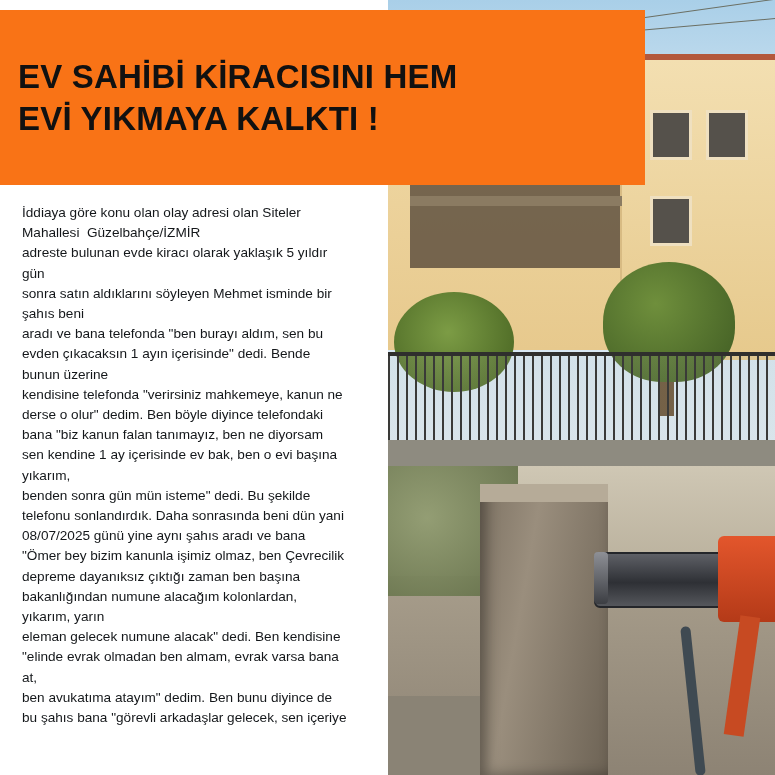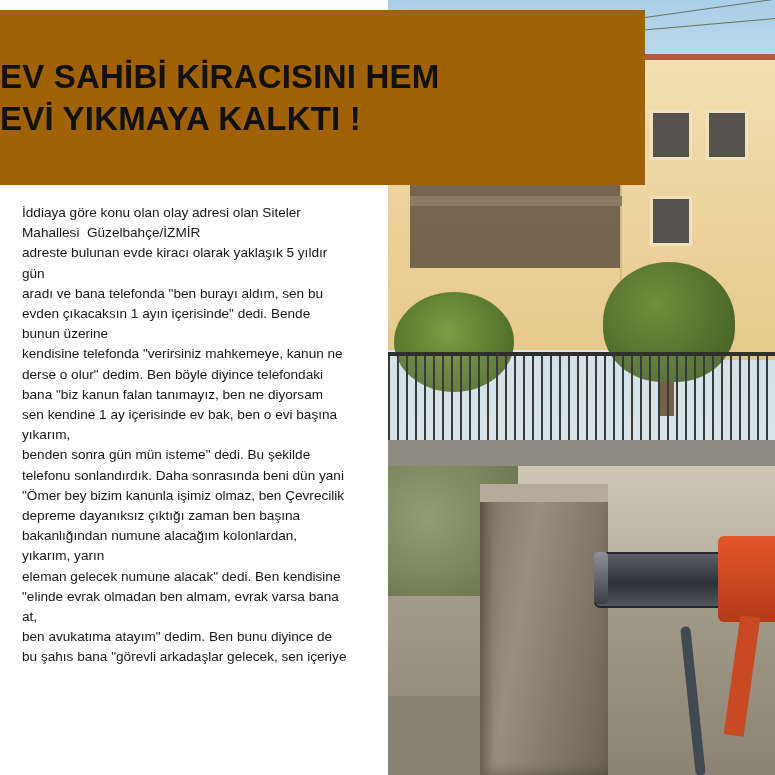--- a/index.html
+++ b/index.html
@@ -176,24 +176,25 @@
     background: #8a8375;
   }
 
   
   .headline-panel {
     position: absolute;
     left: 0px;
     top: 10px;
     width: 645px;
     height: 175px;
-    background: #a16207;
+    background: #f97316;
     display: flex;
     flex-direction: column;
     justify-content: center;
+    padding-left: 18px;
     box-sizing: border-box;
   }
   .headline-line {
     font-size: 33px;
     line-height: 42px;
     color: #111111;
     font-weight: bold;
     letter-spacing: .2px;
     white-space: nowrap;
   }
@@ -260,30 +261,33 @@
   <div class="headline-panel">
     <div class="headline-line">EV SAHİBİ KİRACISINI HEM</div>
     <div class="headline-line">EVİ YIKMAYA KALKTI !</div>
   </div>
 
   <div class="body-panel">
     <div class="body-line">İddiaya göre konu olan olay adresi olan Siteler</div>
     <div class="body-line">Mahallesi  Güzelbahçe/İZMİR</div>
     <div class="body-line">adreste bulunan evde kiracı olarak yaklaşık 5 yıldır</div>
     <div class="body-line">gün</div>
+    <div class="body-line">sonra satın aldıklarını söyleyen Mehmet isminde bir</div>
+    <div class="body-line">şahıs beni</div>
     <div class="body-line">aradı ve bana telefonda "ben burayı aldım, sen bu</div>
     <div class="body-line">evden çıkacaksın 1 ayın içerisinde" dedi. Bende</div>
     <div class="body-line">bunun üzerine</div>
     <div class="body-line">kendisine telefonda "verirsiniz mahkemeye, kanun ne</div>
     <div class="body-line">derse o olur" dedim. Ben böyle diyince telefondaki</div>
     <div class="body-line">bana "biz kanun falan tanımayız, ben ne diyorsam</div>
     <div class="body-line">sen kendine 1 ay içerisinde ev bak, ben o evi başına</div>
     <div class="body-line">yıkarım,</div>
     <div class="body-line">benden sonra gün mün isteme" dedi. Bu şekilde</div>
     <div class="body-line">telefonu sonlandırdık. Daha sonrasında beni dün yani</div>
+    <div class="body-line">08/07/2025 günü yine aynı şahıs aradı ve bana</div>
     <div class="body-line">"Ömer bey bizim kanunla işimiz olmaz, ben Çevrecilik</div>
     <div class="body-line">depreme dayanıksız çıktığı zaman ben başına</div>
     <div class="body-line">bakanlığından numune alacağım kolonlardan,</div>
     <div class="body-line">yıkarım, yarın</div>
     <div class="body-line">eleman gelecek numune alacak" dedi. Ben kendisine</div>
     <div class="body-line">"elinde evrak olmadan ben almam, evrak varsa bana</div>
     <div class="body-line">at,</div>
     <div class="body-line">ben avukatıma atayım" dedim. Ben bunu diyince de</div>
     <div class="body-line">bu şahıs bana "görevli arkadaşlar gelecek, sen içeriye</div>
 

